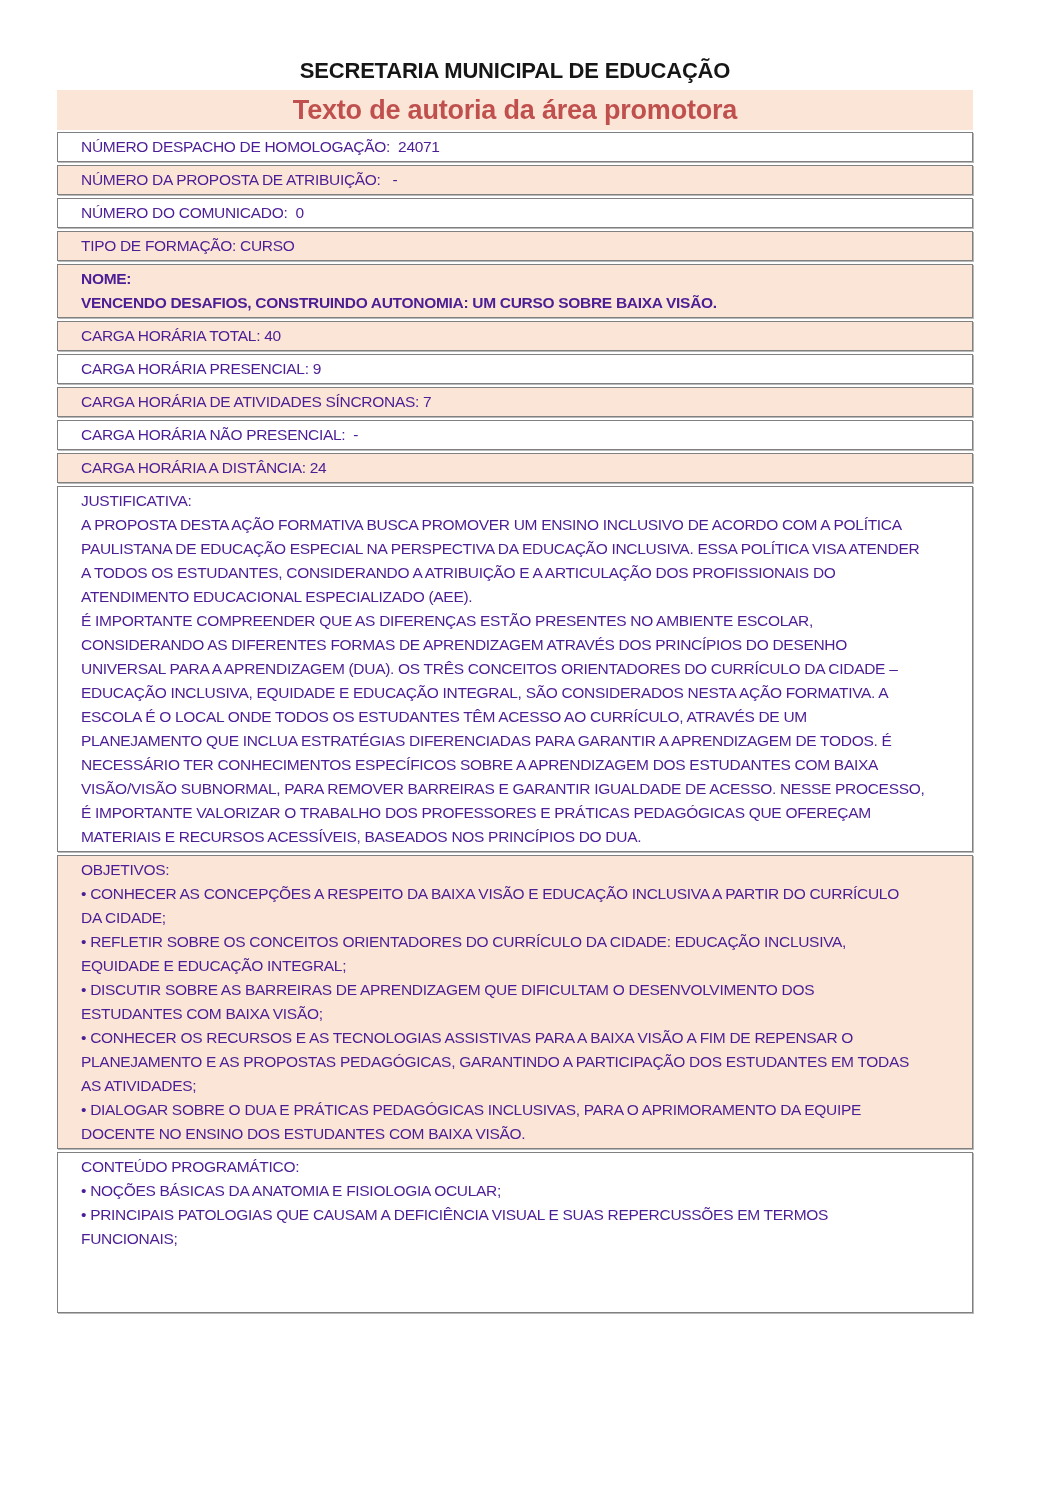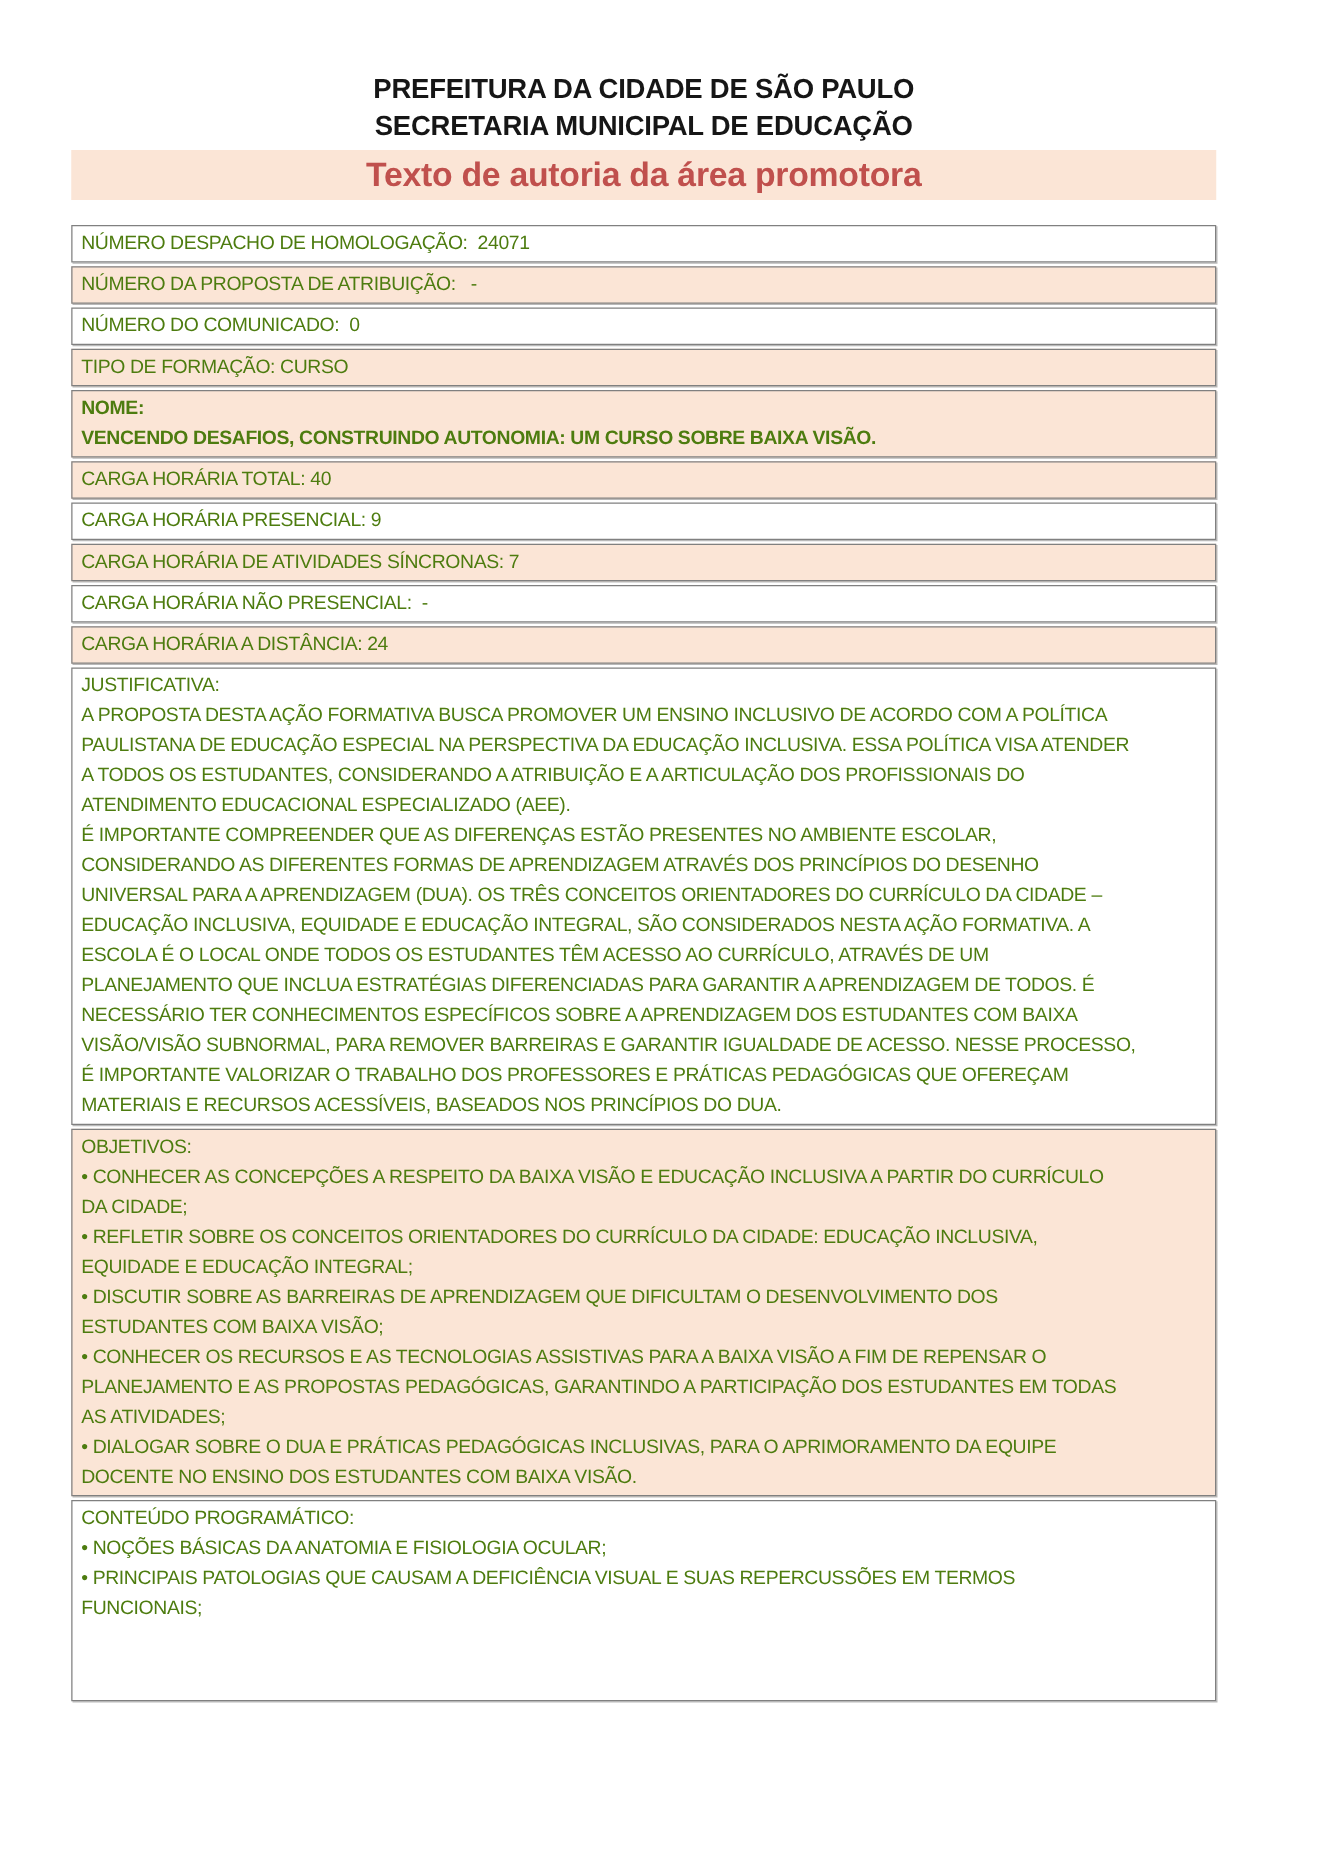--- a/index.html
+++ b/index.html
@@ -27,53 +27,52 @@
   .doc-header .h {
     font-size: 22px;
     line-height: 30px;
   }
   .doc-header .h-big {
     font-size: 24px;
     line-height: 32px;
   }
   .banner {
     margin-top: 4px;
-    margin-bottom: 20px;
+    margin-bottom: 2px;
     height: 40px;
     line-height: 40px;
     text-align: center;
     background: var(--shade-bg, #fbe5d6);
     color: var(--banner-red, #c0504d);
     font-weight: bold;
     font-size: 27px;
     letter-spacing: -0.2px;
   }
   .row {
     border: 1px solid #808080;
     box-shadow: 1px 1px 0 #b9b9b9;
     background: #ffffff;
-    padding: 2px 7px;
+    padding: 2px 23px;
     margin-bottom: 3px;
     font-size: 15.5px;
     line-height: 24px;
     letter-spacing: -0.3px;
-    color: #4d7c0f;
+    color: #4c1d95;
     white-space: pre-wrap;
   }
   .row.shaded { background: var(--shade-bg, #fbe5d6); }
   .row.bold { font-weight: bold; }
   .row.cut { min-height: 155px; margin-bottom: 0; }
 </style>
 </head>
 <body>
 
 <div class="content">
 
   <div class="doc-header">
-    <div class="h">PREFEITURA DA CIDADE DE SÃO PAULO</div>
     <div class="h">SECRETARIA MUNICIPAL DE EDUCAÇÃO</div>
   </div>
 
   <div class="banner">Texto de autoria da área promotora</div>
 
   <div>
     <div class="row">NÚMERO DESPACHO DE HOMOLOGAÇÃO:  24071</div>
     <div class="row shaded">NÚMERO DA PROPOSTA DE ATRIBUIÇÃO:   -</div>
     <div class="row">NÚMERO DO COMUNICADO:  0</div>
     <div class="row shaded">TIPO DE FORMAÇÃO: CURSO</div>

